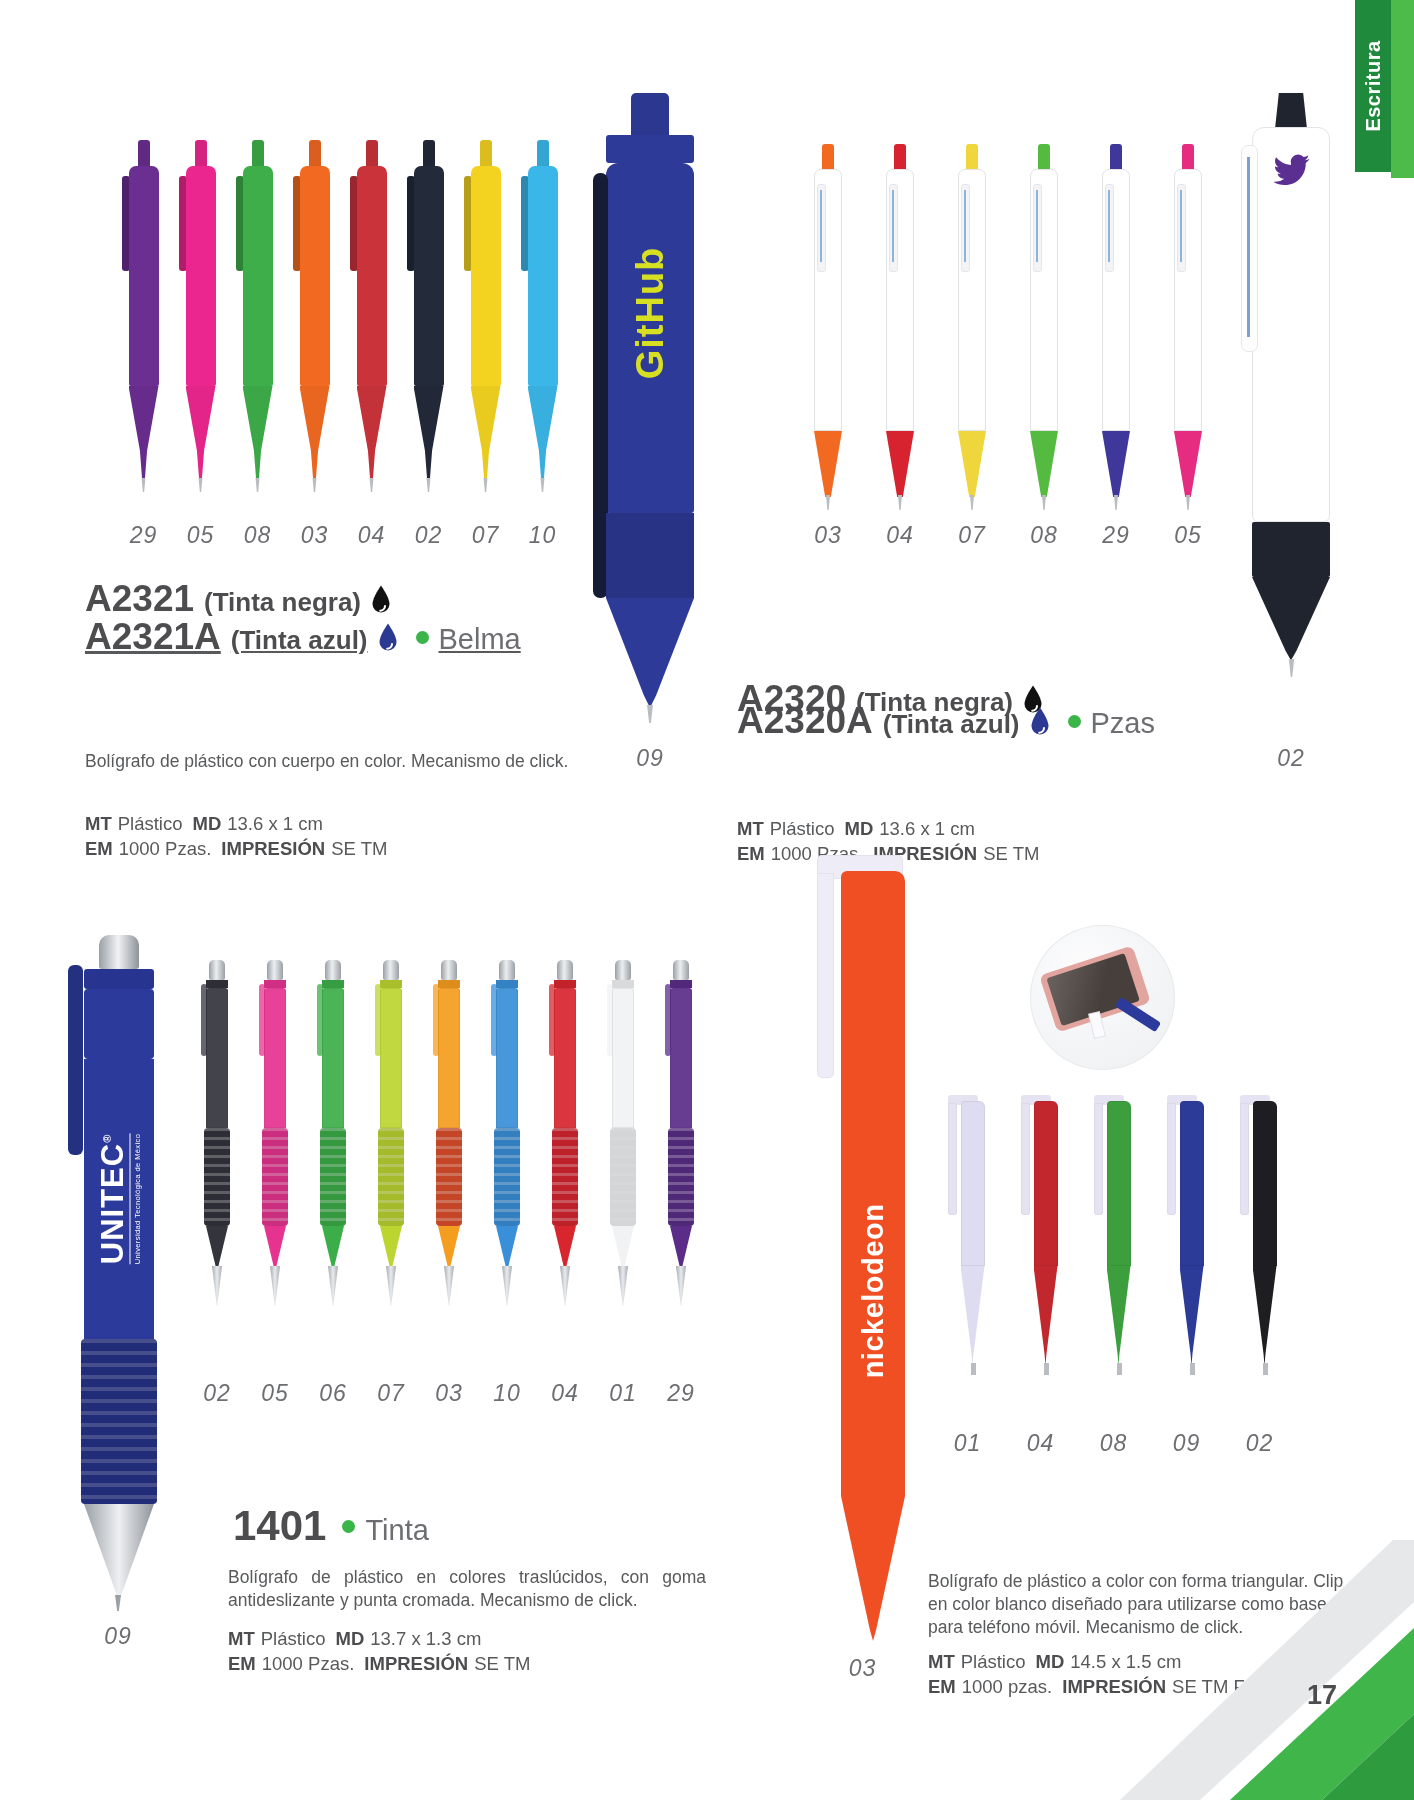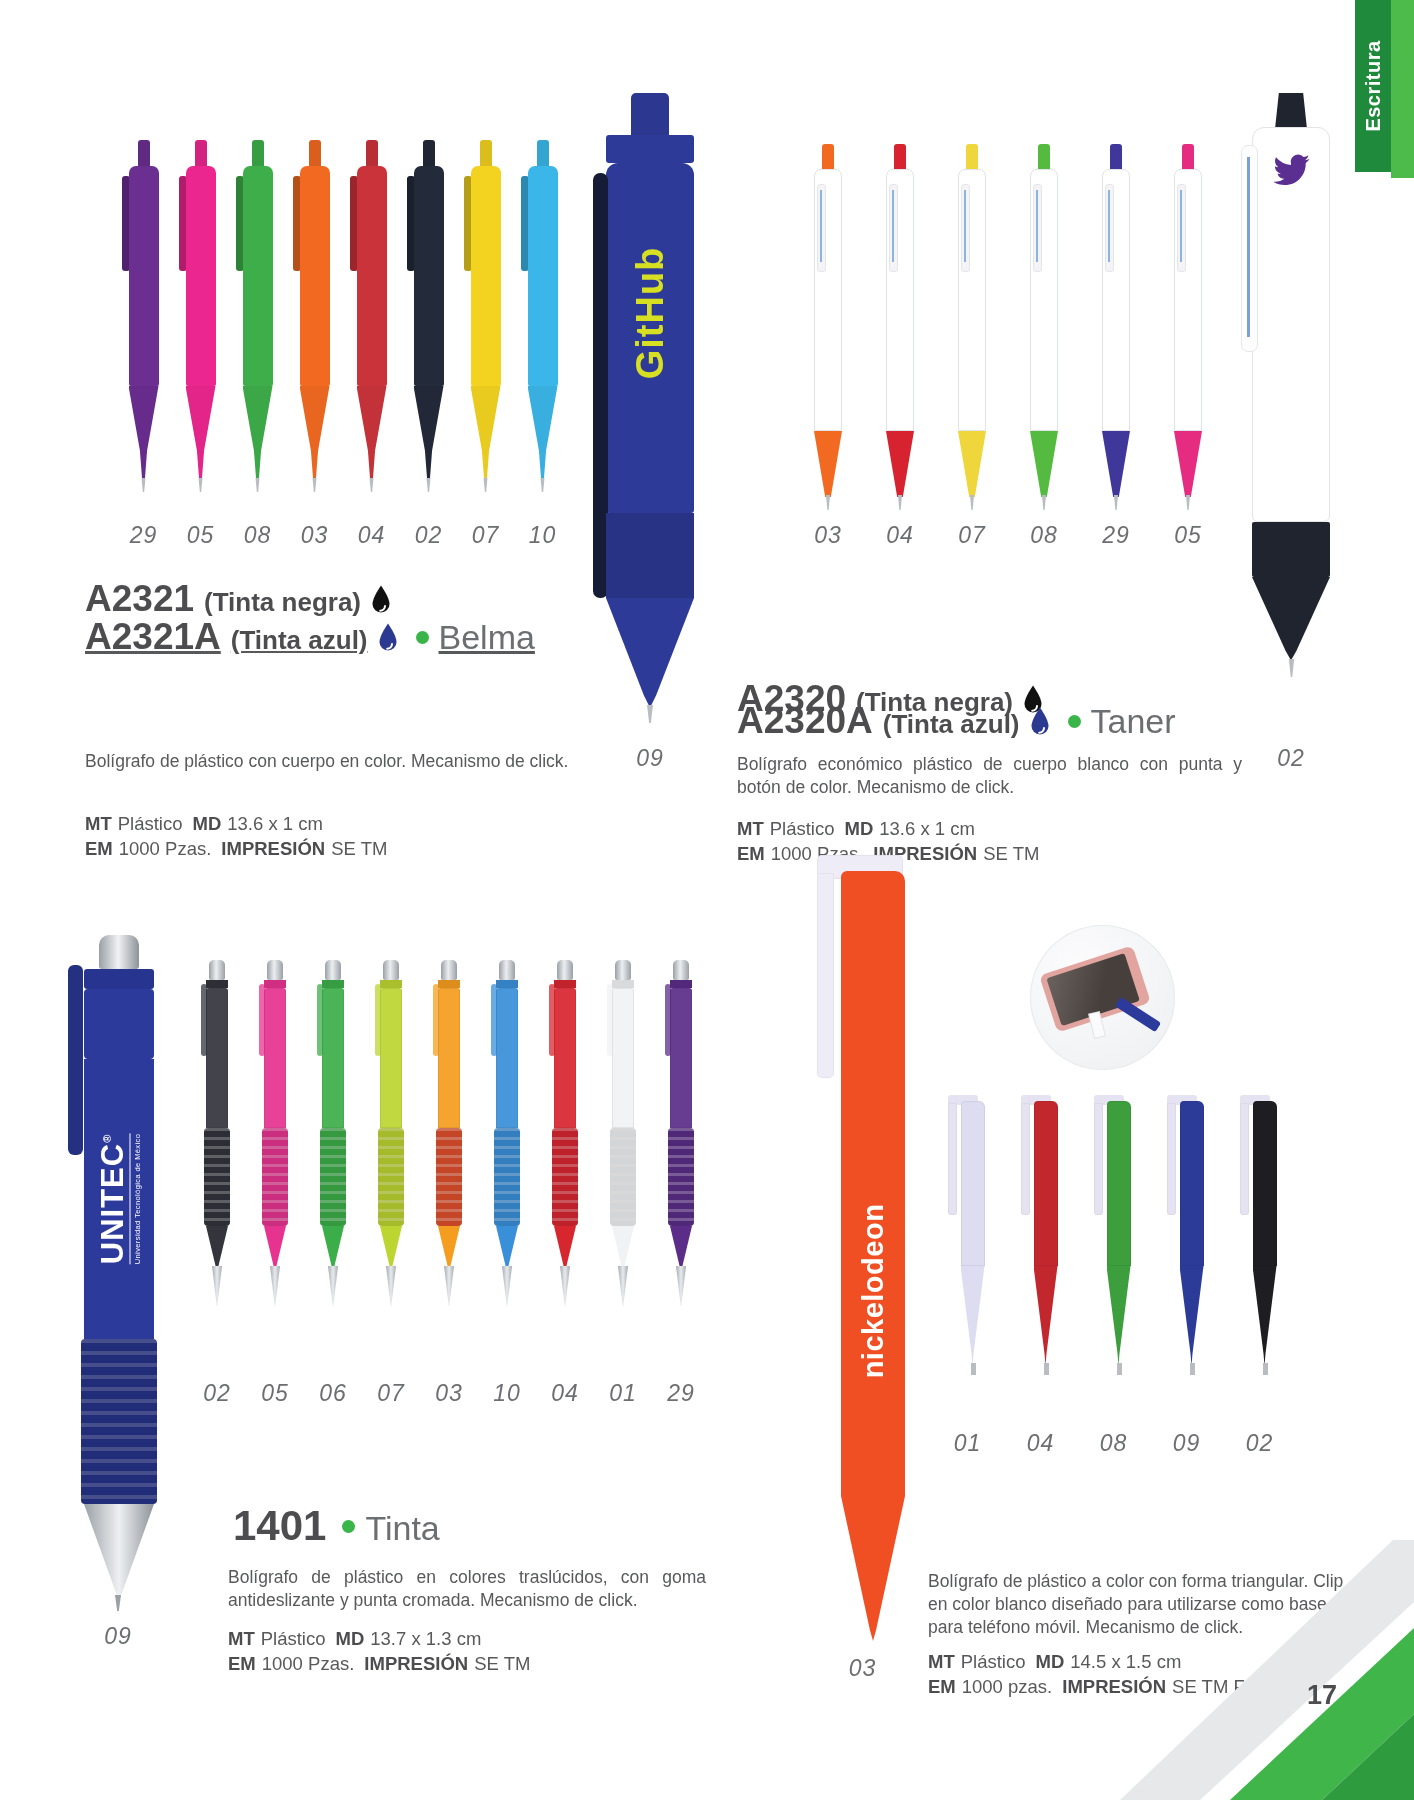--- a/index.html
+++ b/index.html
@@ -7,21 +7,21 @@
           font-family:"Liberation Sans",sans-serif;color:var(--txt,#58595b);}
   .abs{position:absolute;}
   
   .title-line{position:absolute;display:flex;align-items:baseline;white-space:nowrap;}
   .tcode{font-weight:bold;font-size:37px;color:var(--head);}
   .tcode.big{font-size:42px;}
   .tink{font-weight:bold;font-size:26px;color:var(--head);margin-left:10px;}
   .drop{align-self:center;margin-left:8px;display:inline-flex;}
   .dot{align-self:center;width:13px;height:13px;border-radius:50%;background:var(--green);
        display:inline-block;margin:0 10px 0 16px;}
-  .pname{font-size:34px;color:var(--num);}
+  .pname{font-size:29px;color:var(--num);}
   .desc{position:absolute;font-size:17.5px;line-height:1.32;color:var(--txt);}
   .just{text-align:justify;}
   .spec{font-size:18.5px;line-height:1.35;color:var(--txt);}
   .spec b{color:var(--head);margin-right:6px;}
   .spec span{margin-right:10px;}
   .num{font-style:italic;color:var(--num);font-size:23px;letter-spacing:1px;}
   
   .pen-row,.num-row{position:absolute;display:flex;align-items:center;}
   .cell{display:flex;flex-direction:column;align-items:center;}
   .cA{width:57px;} .cB{width:72px;} .cC{width:58px;} .cD{width:73px;}
@@ -422,23 +422,22 @@
     <div class="title-line" style="left:37px;top:580px;">
       <span class="tcode">A2320A</span>
       <span class="tink">(Tinta azul)</span>
       <span class="drop inkblue">
           <svg width="24" height="31" viewBox="0 0 24 30">
             <path fill="currentColor" d="M12 1 C12 1 3.5 13 3.5 19.5 a8.5 8.5 0 0 0 17 0 C20.5 13 12 1 12 1 Z"></path>
             <path d="M16 21.5 a4.8 4.8 0 0 1 -4.8 4.8" stroke="#fff" stroke-width="2" fill="none" stroke-linecap="round"></path>
           </svg>
         </span>
       <span class="dot"></span>
-      <span class="pname">Taner</span>
-    </div>
-    <div class="desc just" style="left:37px;top:633px;width:505px;">Bolígrafo económico plástico de cuerpo blanco con punta y botón de color. Mecanismo de click.</div>
+      <span class="pname">Pzas</span>
+    </div>
     <div class="abs" style="left:37px;top:697px;">
       <div class="spec"><b>MT</b><span>Plástico</span><b>MD</b><span>13.6 x 1 cm</span></div>
       <div class="spec"><b>EM</b><span>1000 Pzas.</span><b>IMPRESIÓN</b><span>SE TM</span></div>
     </div>
   </div>
 
   <div class="abs" style="left:50px;top:830px;width:680px;height:900px;">
 
     <div class="abs unpen" style="left: 12px; top: 105px; height: 720px; --c: #2c3a9c;">
       <div class="f-btn"></div>

